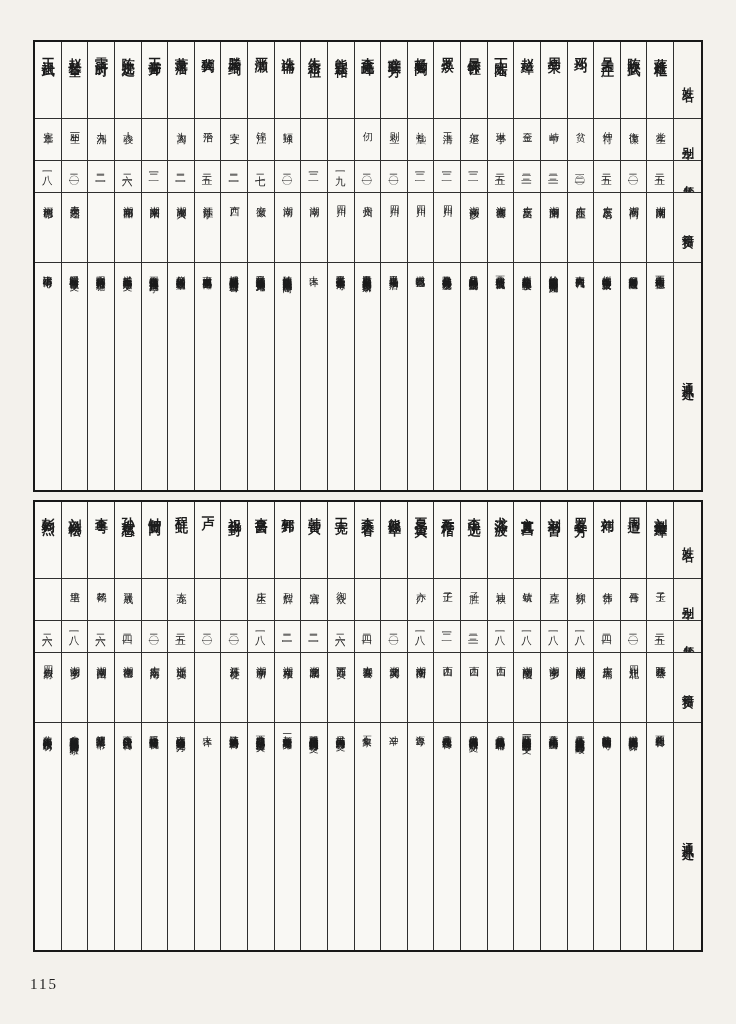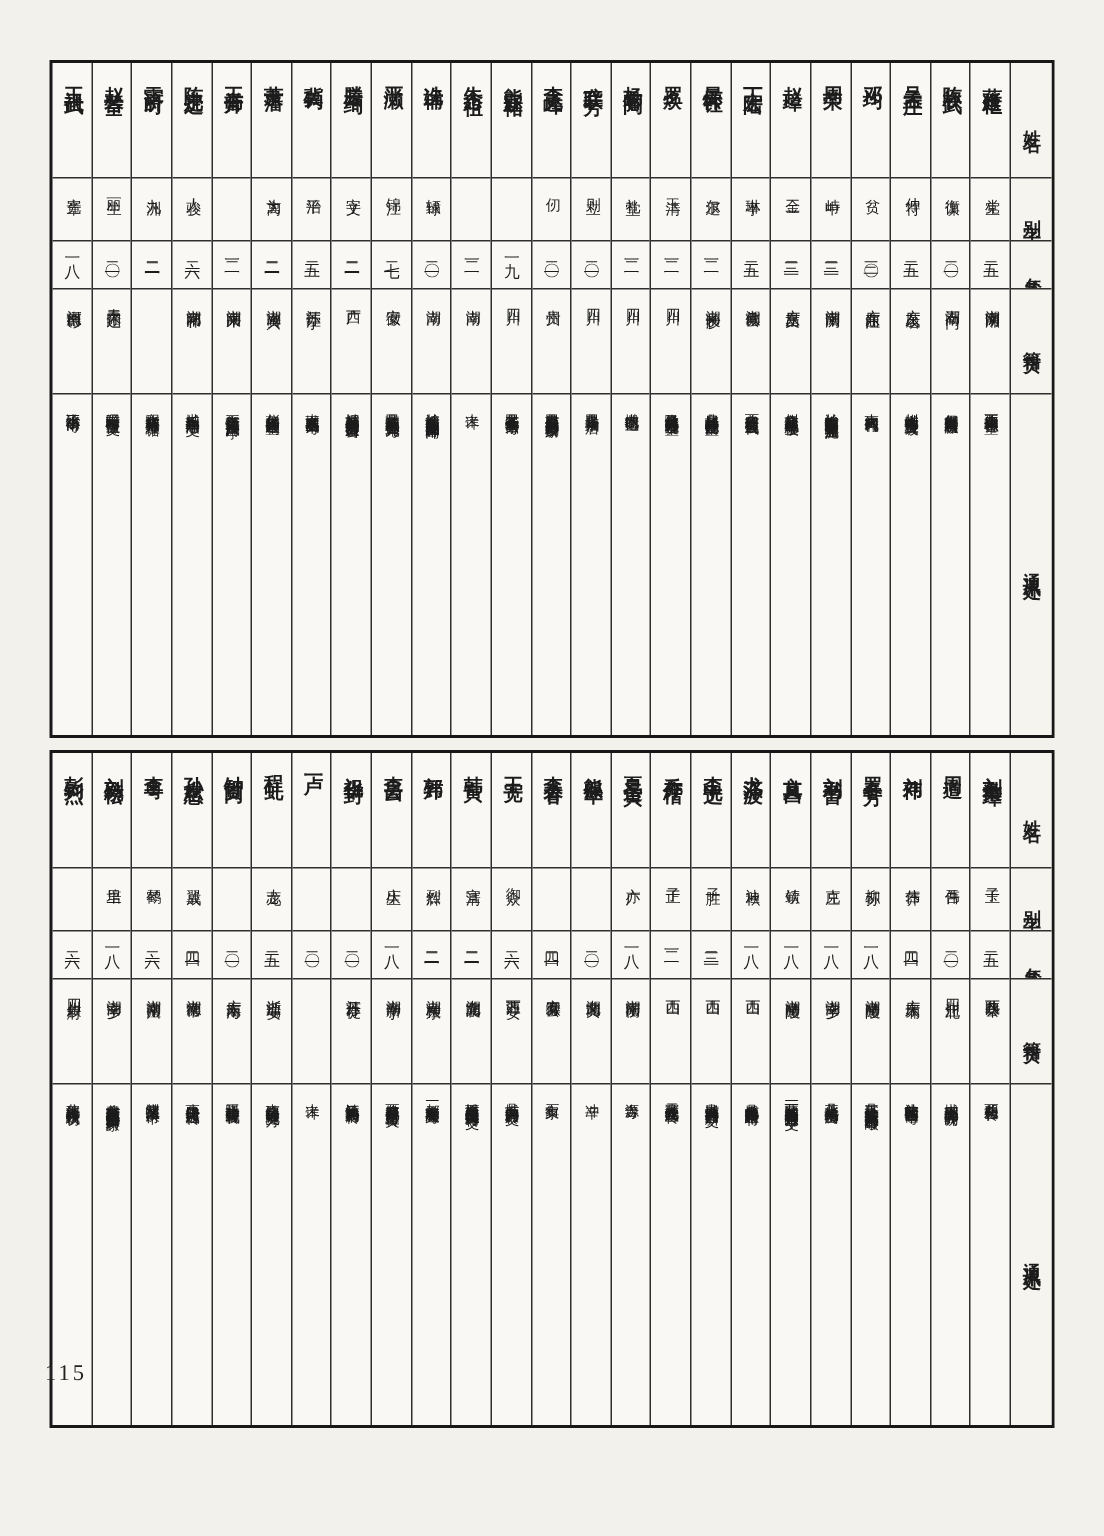--- a/index.html
+++ b/index.html
@@ -83,21 +83,21 @@
     font-family: "DejaVu Serif", "Liberation Serif", serif;
     font-weight: bold;
     font-size: 12px;
     letter-spacing: 3px;
   }
   .header-col .h-age .vtext { font-size: 11px; letter-spacing: 1px; }
 
   .page-number {
     position: absolute;
     left: 30px;
-    top: 908px;
+    top: 976px;
     font-family: "Liberation Serif", "DejaVu Serif", serif;
     font-size: 15px;
     letter-spacing: 2px;
     color: #222;
   }
 </style>
 </head>
 <body>
 
 <div class="page">

